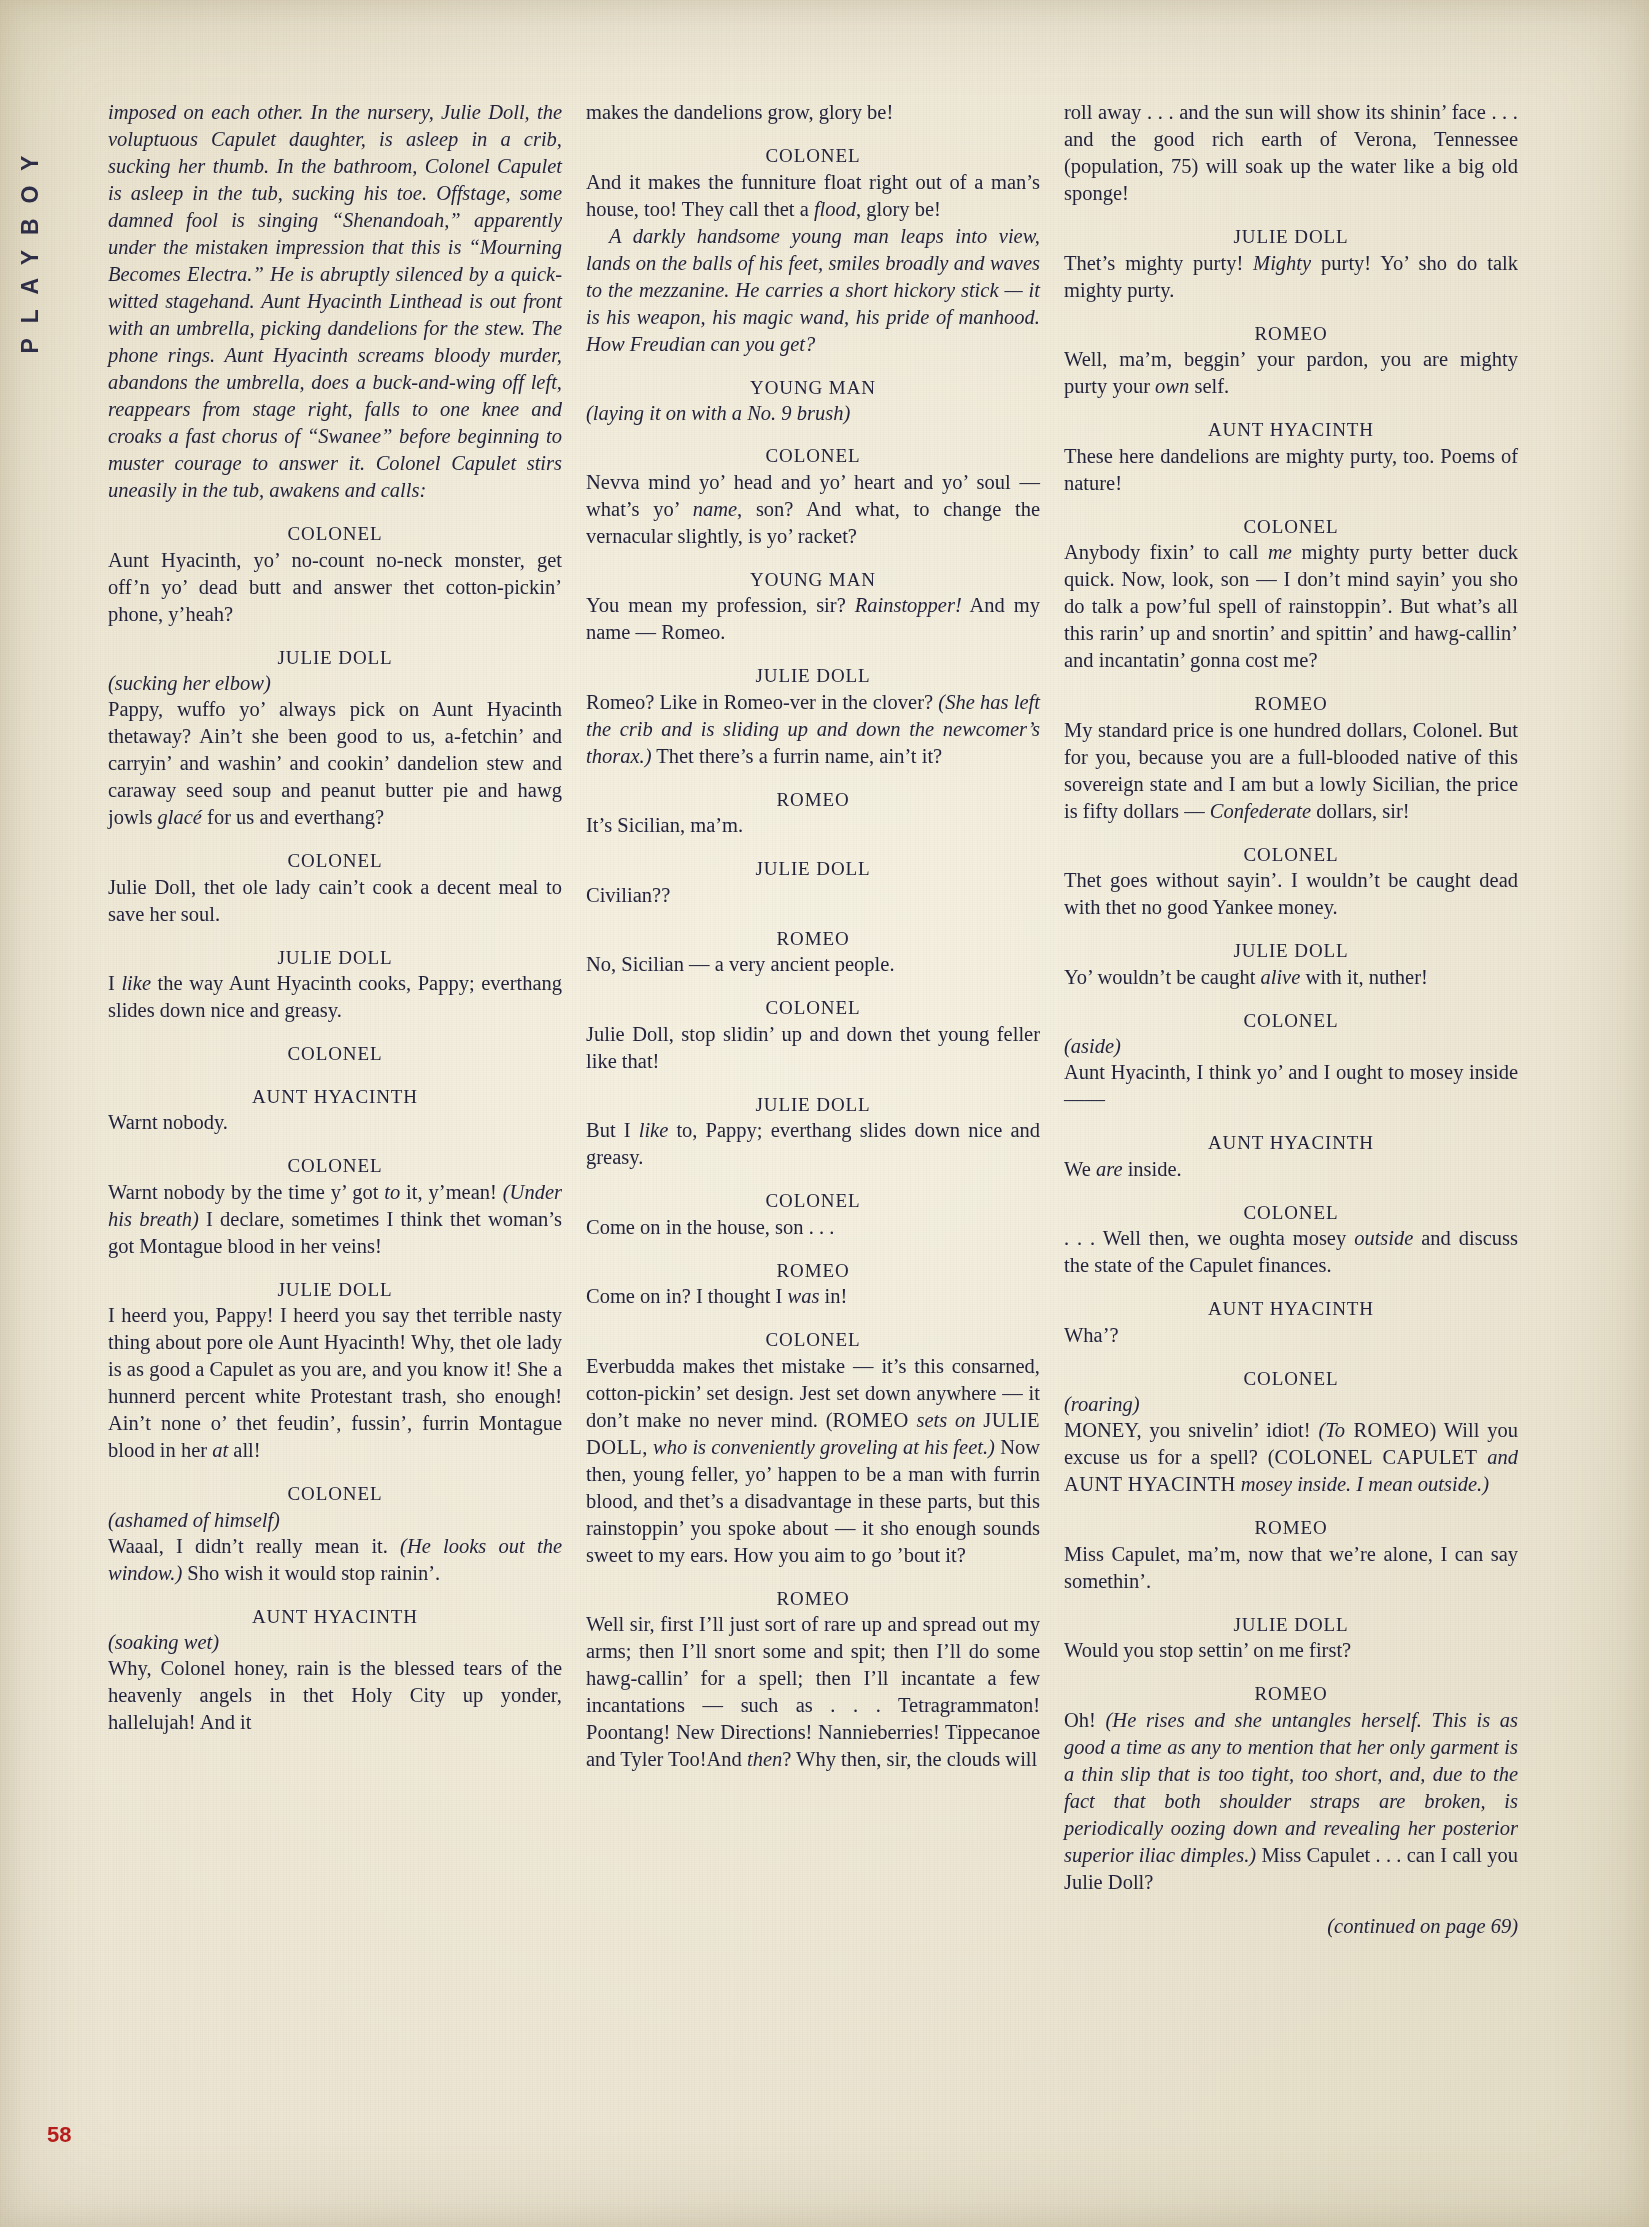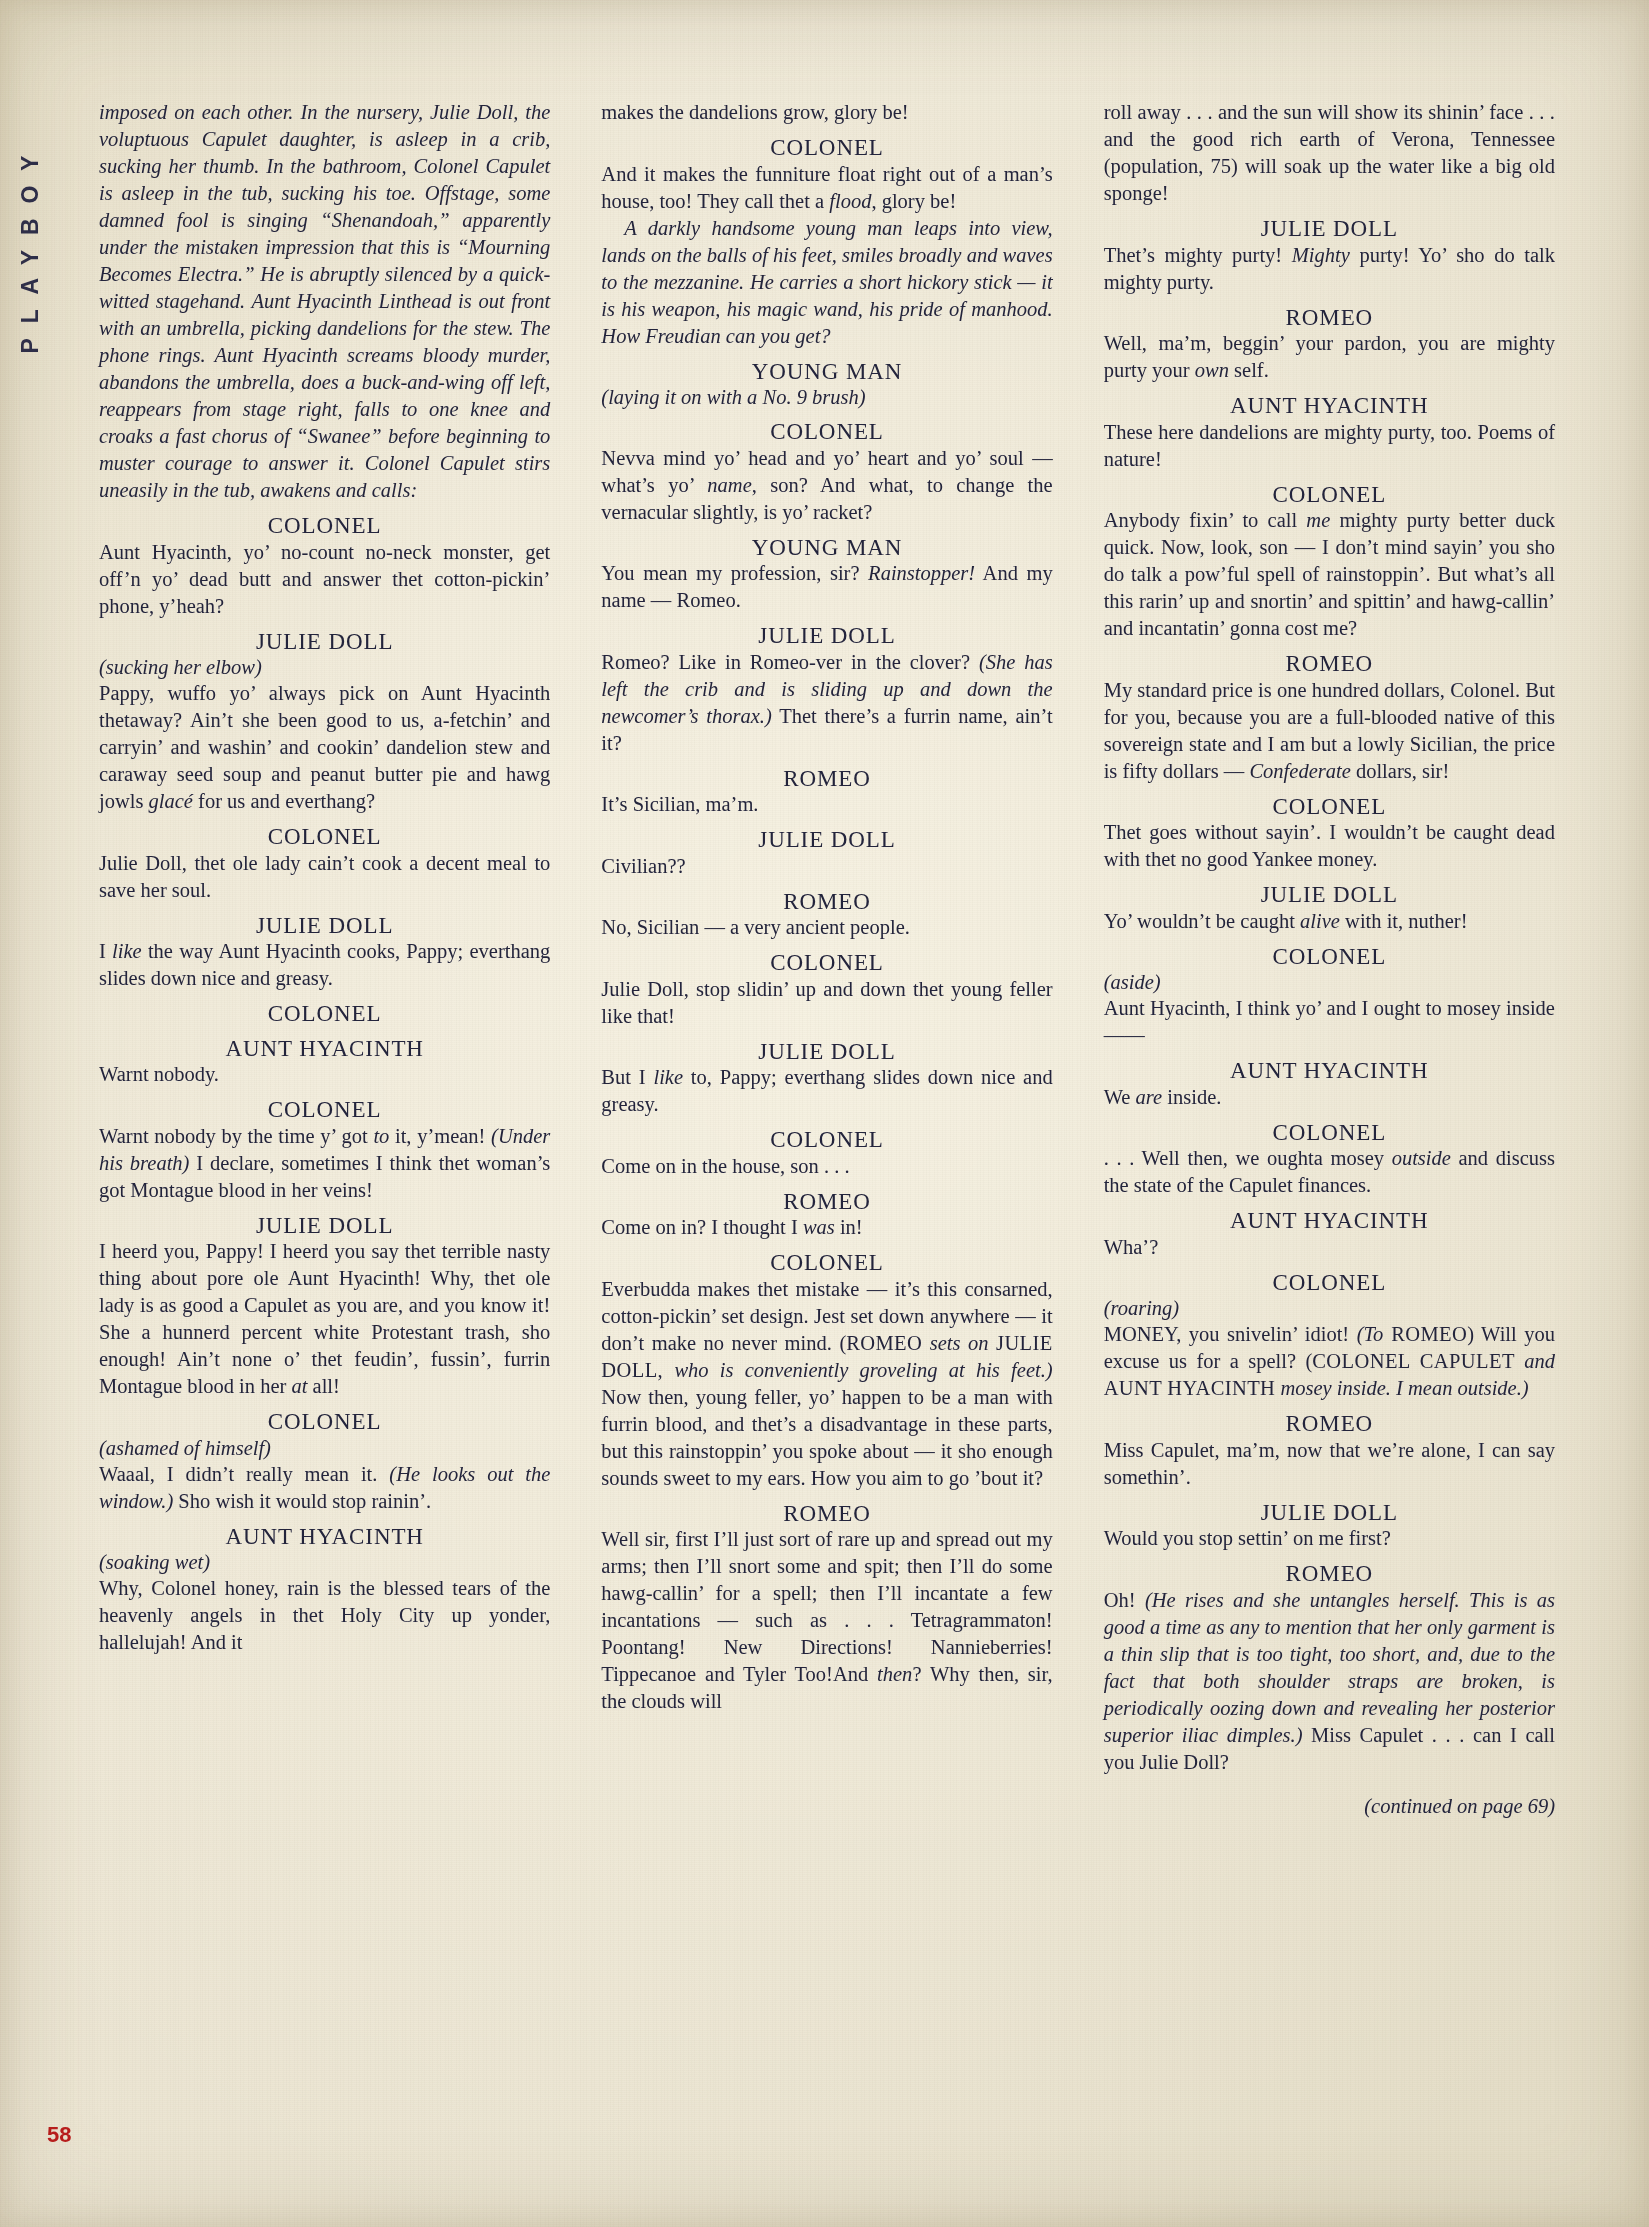--- a/index.html
+++ b/index.html
@@ -55,43 +55,43 @@
     left:47px; bottom:79px;
     font-family:"Liberation Sans", sans-serif;
     font-weight:bold;
     font-size:22px;
     color:#b91c1c;
   }
 
   
   .columns{
     position:absolute;
-    left:99px; top:99px;
+    left:108px; top:99px;
     width:1456px; height:2018px;
     display:flex;
-    gap:51px;
+    gap:24px;
     color:#23243c;
   }
   .col{
     width:454px;
     font-size:20.5px;
     line-height:27px;
     text-align:justify;
     text-justify:inter-word;
     hyphens:none;
   }
 
   p{ margin:0; }
   .body-i{ font-style:italic; }
   .speaker{
     text-align:center;
     font-variant:small-caps;
-    font-size:23px;
+    font-size:19px;
     letter-spacing:0.9px;
-    margin-top:9px;
+    margin-top:17px;
     line-height:25.5px;
   }
   .direction{
     text-align:left;
     font-style:italic;
     line-height:26px;
   }
   .sc{ font-variant:small-caps; letter-spacing:0.4px; }
   .it{ font-style:italic; }
   .cont{

